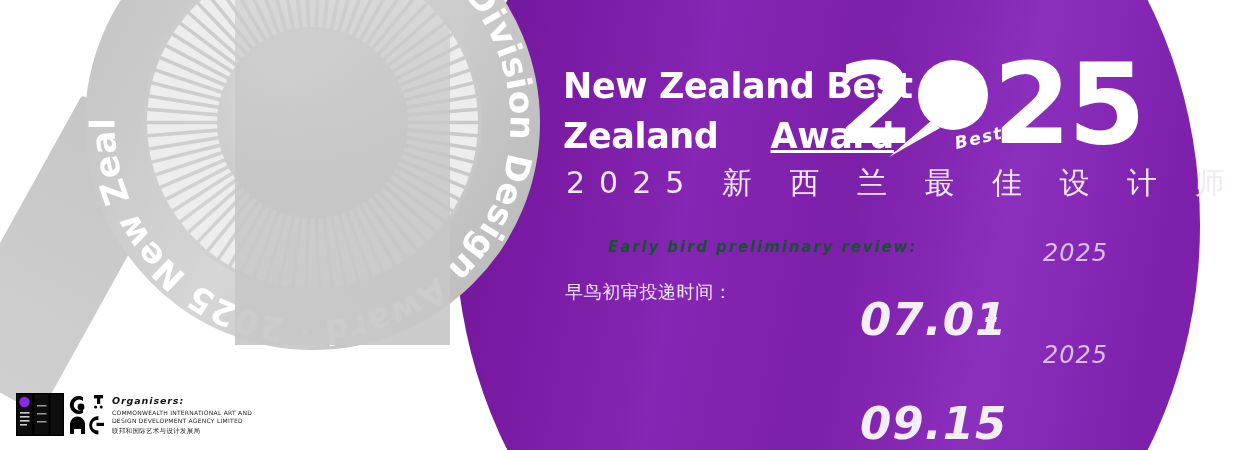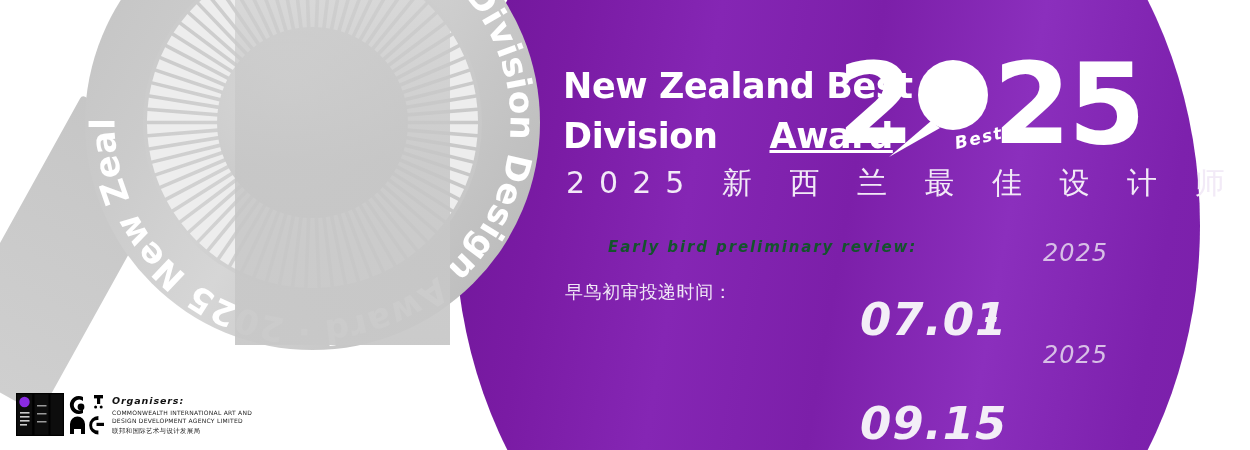--- a/index.html
+++ b/index.html
@@ -351,21 +351,21 @@
     <div id="seal-band"></div>
   </div>
 
   <div id="content">
 
     <div id="headline">
       <div class="hl-row">
         <span class="hl-word">New Zealand Best</span>
       </div>
       <div class="hl-row" id="hl-row2">
-        <span class="hl-word">Division</span>
+        <span class="hl-word">Zealand</span>
         <span class="hl-word" id="hl-award">Award</span>
       </div>
     </div>
 
     <div id="logo2025">
       <svg viewBox="0 0 300 100" aria-hidden="true">
         <text class="num-glyph" x="-6" y="88">2</text>
 
         <g>
           <circle cx="110" cy="40" r="35" fill="#ffffff"></circle>

